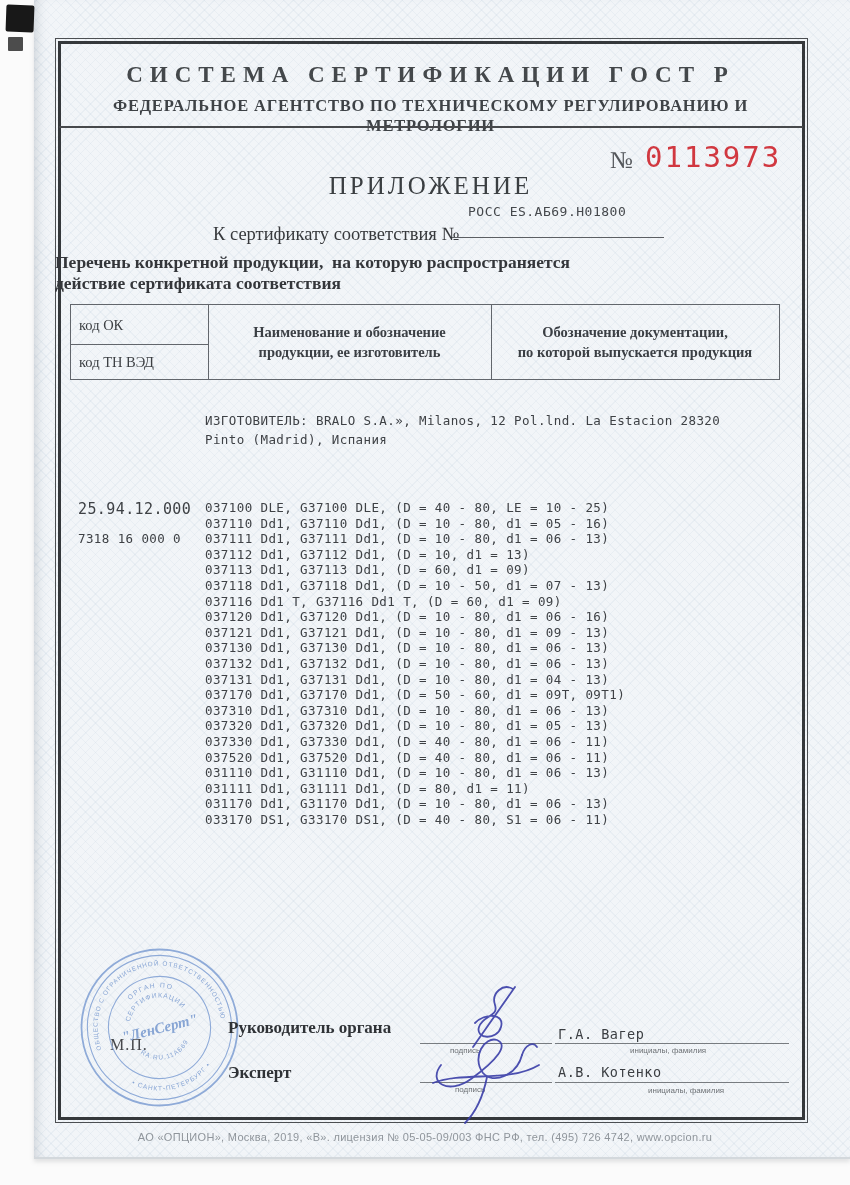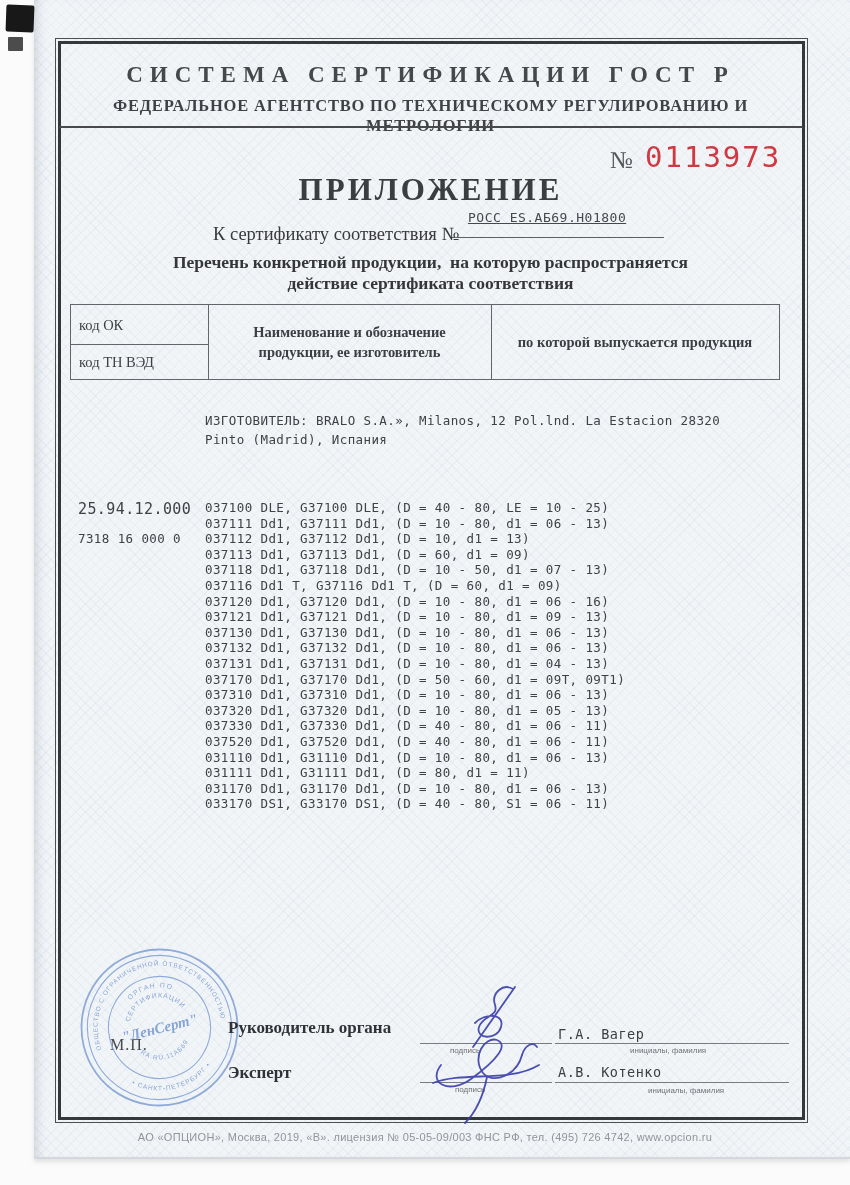--- a/index.html
+++ b/index.html
@@ -18,27 +18,27 @@
   .frame-outer{left:55px;top:38px;width:751px;height:1083px;border:1px solid #4c4f52;}
   .frame-inner{position:absolute;inset:2px;border:3px solid #35383b;}
   .sys-title{left:55px;top:62px;width:751px;text-align:center;font-size:23px;font-weight:bold;
              letter-spacing:7px;color:#44484b;}
   .agency{left:55px;top:96px;width:751px;text-align:center;font-size:16.5px;font-weight:bold;
           letter-spacing:.8px;color:#3e4246;}
   .header-rule{left:59px;top:126px;width:744px;height:2px;background:#47494c;}
   .num-label{left:610px;top:147px;font-size:24px;color:#54575b;}
   .num-red{left:645px;top:140px;font-family:"DejaVu Sans Mono",monospace;font-size:29px;
            letter-spacing:2px;color:#d13840;}
-  .title-main{left:55px;top:172px;width:751px;text-align:center;font-size:31px;font-weight:bold;
+  .title-main{left:55px;top:172px;width:751px;text-align:center;font-size:25px;font-weight:normal;
               letter-spacing:3px;color:#3a3e41;}
   .cert-label{left:213px;top:224px;font-size:18.5px;color:#37393c;}
-  .cert-num{left:468px;top:210px;font-family:"DejaVu Sans Mono",monospace;font-size:13px;
-            letter-spacing:.5px;color:#45484c;text-decoration:underline;}
+  .cert-num{left:468px;top:204px;font-family:"DejaVu Sans Mono",monospace;font-size:13px;
+            letter-spacing:.5px;color:#45484c;}
   .cert-line{left:452px;top:237px;width:212px;height:1px;background:#5c5f63;}
-  .subtitle{left:55px;width:751px;text-align:center;font-size:17.5px;font-weight:bold;
+  .subtitle{left:55px;width:751px;text-align:left;font-size:17.5px;font-weight:bold;
             color:#34363a;white-space:pre;}
   .sub1{top:252px;} .sub2{top:273px;}
   .tbl{left:70px;top:304px;width:708px;height:74px;border:1px solid #62666c;}
   .tbl-v{top:0;bottom:0;width:1px;background:#62666c;}
   .tbl-h{left:0;width:137px;height:1px;background:#62666c;top:39px;}
   .tbl-cell1{left:8px;top:0;height:39px;line-height:40px;font-size:14.5px;color:#3d4044;}
   .tbl-cell2{left:8px;top:39px;height:35px;line-height:36px;font-size:14.5px;color:#3d4044;}
   .tbl-head{top:0;height:74px;display:flex;flex-direction:column;justify-content:center;
             text-align:center;font-size:14.5px;font-weight:600;line-height:20px;color:#3b3f44;}
   .mono{font-family:"DejaVu Sans Mono",monospace;}
@@ -98,33 +98,35 @@
     <div class="abs tbl-v" style="left:137px;"></div>
     <div class="abs tbl-v" style="left:420px;"></div>
     <div class="abs tbl-h"></div>
     <div class="abs tbl-cell1">код ОК</div>
     <div class="abs tbl-cell2">код ТН ВЭД</div>
     <div class="abs tbl-head" style="left:137px;width:283px;">
       <span>Наименование и обозначение</span>
       <span>продукции, ее изготовитель</span>
     </div>
     <div class="abs tbl-head" style="left:420px;width:288px;">
+      <span>Обозначение документации,</span>
       <span>по которой выпускается продукция</span>
     </div>
   </div>
 
   <div class="abs manufacturer mono"><span>ИЗГОТОВИТЕЛЬ: BRALO S.A.», Milanos, 12 Pol.lnd. La Estacion 28320</span>
 <span>Pinto (Madrid), Испания</span></div>
 
   <div class="abs code-ok mono">25.94.12.000</div>
   <div class="abs code-tnved mono">7318 16 000 0</div>
 
   <div class="abs products mono">
 
   <div style="">037100 DLE, G37100 DLE, (D = 40 - 80, LE = 10 - 25)</div>
+      <div style="">037110 Dd1, G37110 Dd1, (D = 10 - 80, d1 = 05 - 16)</div>
       <div style="">037111 Dd1, G37111 Dd1, (D = 10 - 80, d1 = 06 - 13)</div>
       <div style="">037112 Dd1, G37112 Dd1, (D = 10, d1 = 13)</div>
       <div style="">037113 Dd1, G37113 Dd1, (D = 60, d1 = 09)</div>
       <div style="">037118 Dd1, G37118 Dd1, (D = 10 - 50, d1 = 07 - 13)</div>
       <div style="">037116 Dd1 T, G37116 Dd1 T, (D = 60, d1 = 09)</div>
       <div style="">037120 Dd1, G37120 Dd1, (D = 10 - 80, d1 = 06 - 16)</div>
       <div style="">037121 Dd1, G37121 Dd1, (D = 10 - 80, d1 = 09 - 13)</div>
       <div style="">037130 Dd1, G37130 Dd1, (D = 10 - 80, d1 = 06 - 13)</div>
       <div style="">037132 Dd1, G37132 Dd1, (D = 10 - 80, d1 = 06 - 13)</div>
       <div style="">037131 Dd1, G37131 Dd1, (D = 10 - 80, d1 = 04 - 13)</div>

